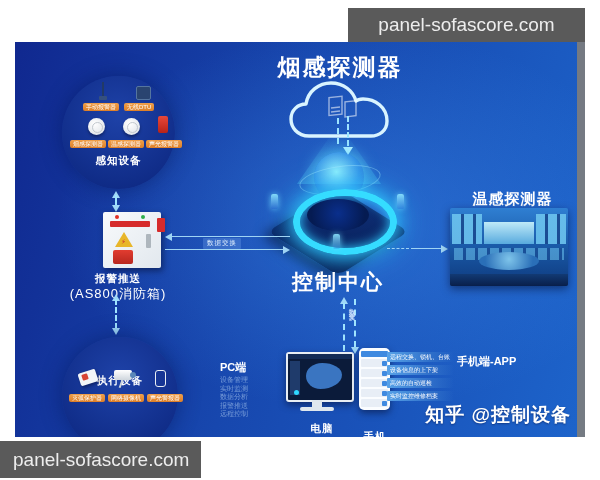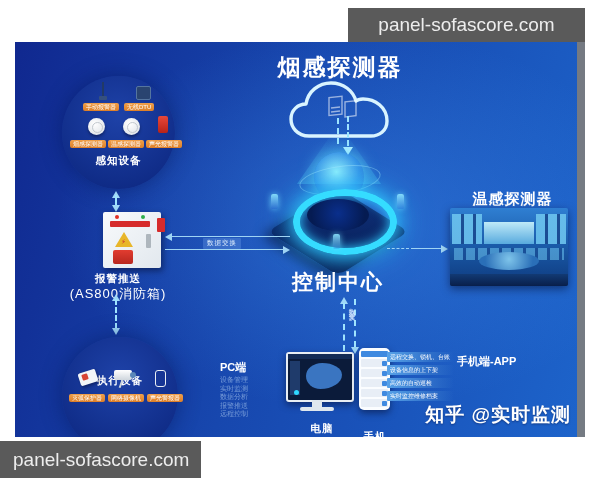--- a/index.html
+++ b/index.html
@@ -244,16 +244,16 @@
   <div class="devlabel" id="phone-caption">手机</div>
 
   <div class="abs" id="app-bars">
     <div class="app-bar">远程交换、锁机、台账</div>
     <div class="app-bar">设备信息的上下架</div>
     <div class="app-bar">高效的自动巡检</div>
     <div class="app-bar">实时监控维修档案</div>
   </div>
   <div class="abs" id="app-label">手机端-APP</div>
 
-  <div class="abs" id="credit">知乎 @实时监测</div>
+  <div class="abs" id="credit">知乎 @控制设备</div>
 </div>
 
 <div class="abs wm" id="wm-bottom">panel-sofascore.com</div>
 
 </body></html>

